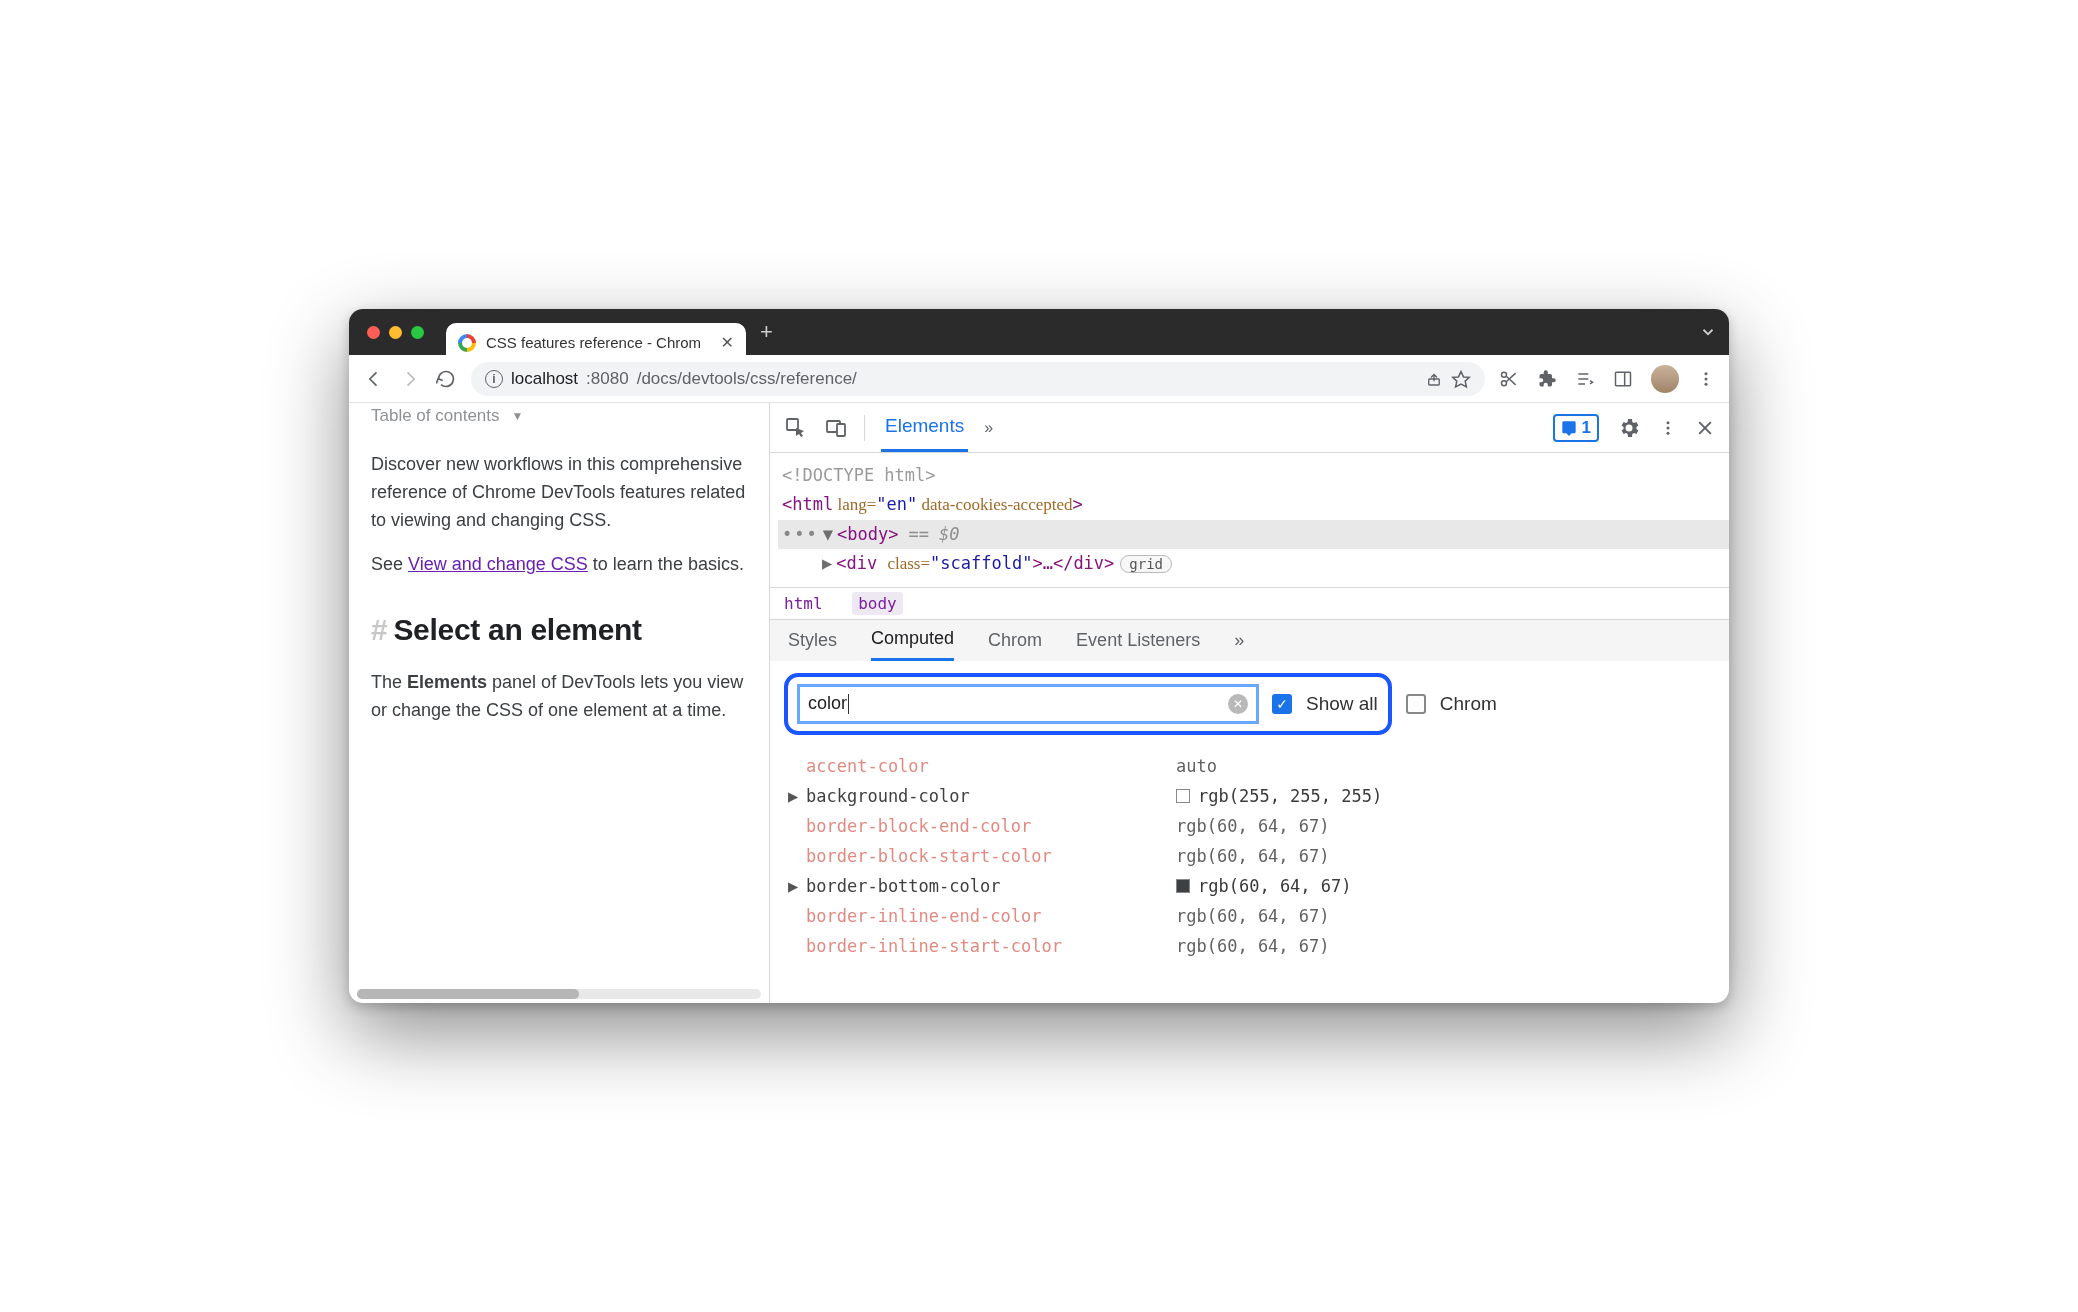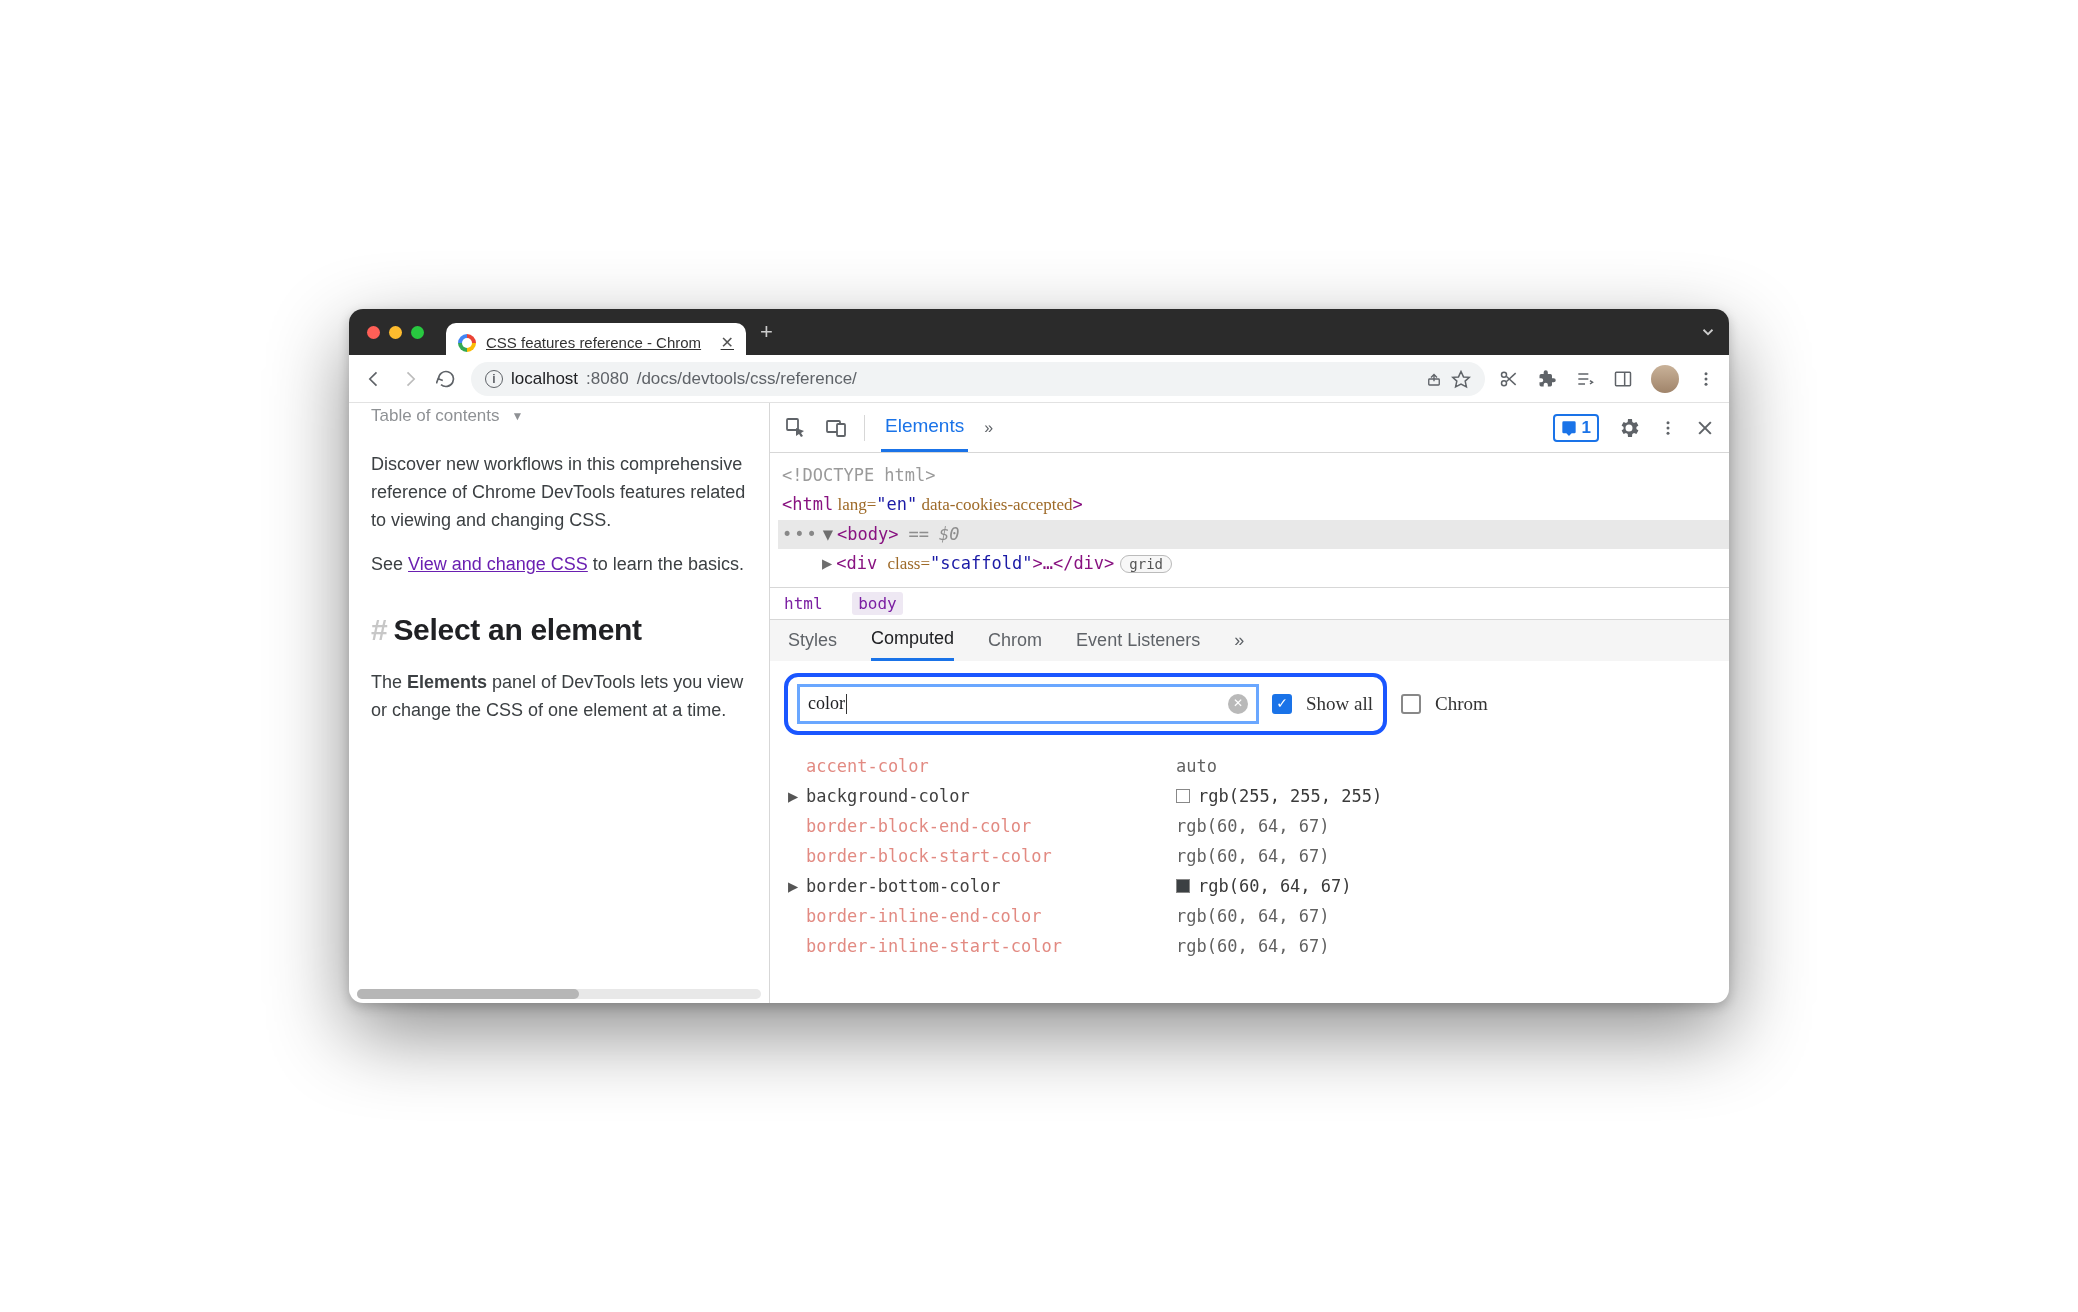--- a/index.html
+++ b/index.html
@@ -23,21 +23,21 @@
   display: flex; align-items: center;
   height: 46px;
   padding: 0 12px 0 18px;
 }
 .dots { display:flex; gap:9px; margin-right:22px; }
 .dot { width:13px; height:13px; border-radius:50%; }
 .dot.r{background:#ff5f57;} .dot.y{background:#febc2e;} .dot.g{background:#28c840;}
 .tab {
   background:#fff; height:40px; border-radius:10px 10px 0 0;
   display:flex; align-items:center; padding:0 12px;
-  gap:10px; margin-top:21px; min-width:300px; font-size:15px; color:#333;text-decoration:underline;
+  gap:10px; margin-top:21px; min-width:300px; font-size:15px; color:#333;
 }
 .tab .fav { width:18px; height:18px; border-radius:50%;
   background: conic-gradient(#ea4335 0 90deg,#fbbc05 90deg 180deg,#34a853 180deg 270deg,#4285f4 270deg 360deg);
   position:relative; }
 .tab .fav::after{content:"";position:absolute;inset:4px;background:#fff;border-radius:50%;}
 .tab .x{ margin-left:auto; color:#555; font-size:16px; }
 .plus { color:#ccc; font-size:22px; margin-left:14px; }
 .caret-dd { margin-left:auto; color:#ccc; }
 
 .addrbar {
@@ -102,21 +102,21 @@
 .crumbs span{margin-right:20px;}
 .crumbs .cur{background:#eee8f3;padding:2px 6px;border-radius:3px;}
 
 .stabs{
   border-top:1px solid #d7d7d7;background:#f5f5f5;height:42px;
   display:flex;align-items:center;gap:34px;padding:0 18px;color:#5f6368;font-size:18px;
 }
 .stabs .act{color:#202124;border-bottom:3px solid #1a73e8;padding:9px 0;}
 
 .filterbar{
-  padding:12px 14px;display:flex;align-items:center;gap:14px;background:#fff;font-family:Liberation Serif, serif;
+  padding:12px 14px;display:flex;align-items:center;gap:14px;background:#fff;
 }
 .highlight-box{
   border:4px solid #1a56ff;border-radius:14px;padding:8px 10px;
   display:flex;align-items:center;gap:14px;
 }
 .filter-input{
   border:2px solid #6aa7ff;width:460px;height:38px;
   display:flex;align-items:center;padding:0 8px;font-size:18px;color:#202124;
   background:#fff; outline:1px solid #6aa7ff;
 }

